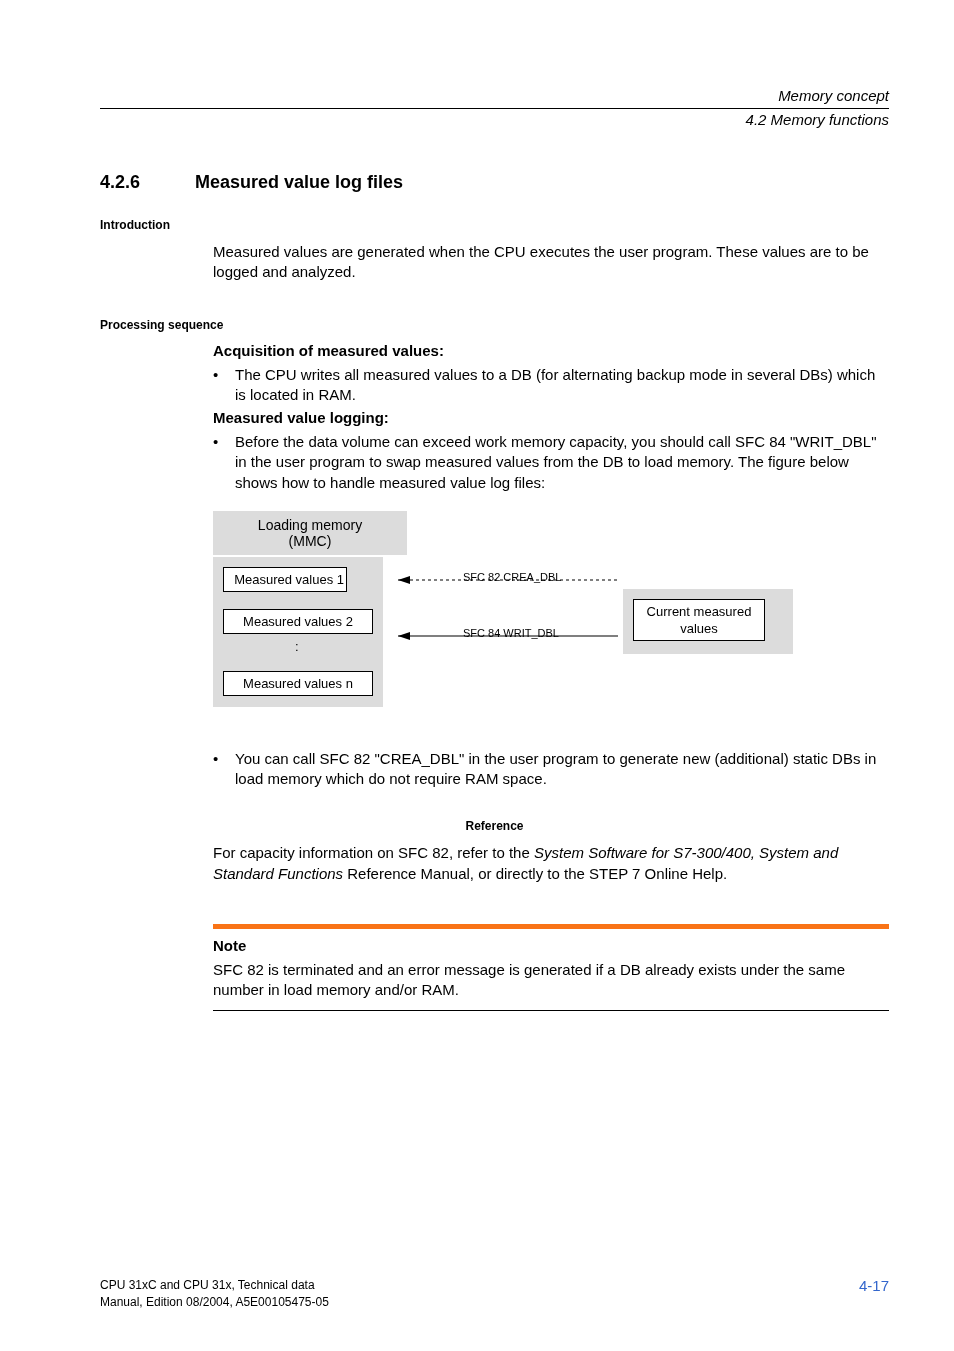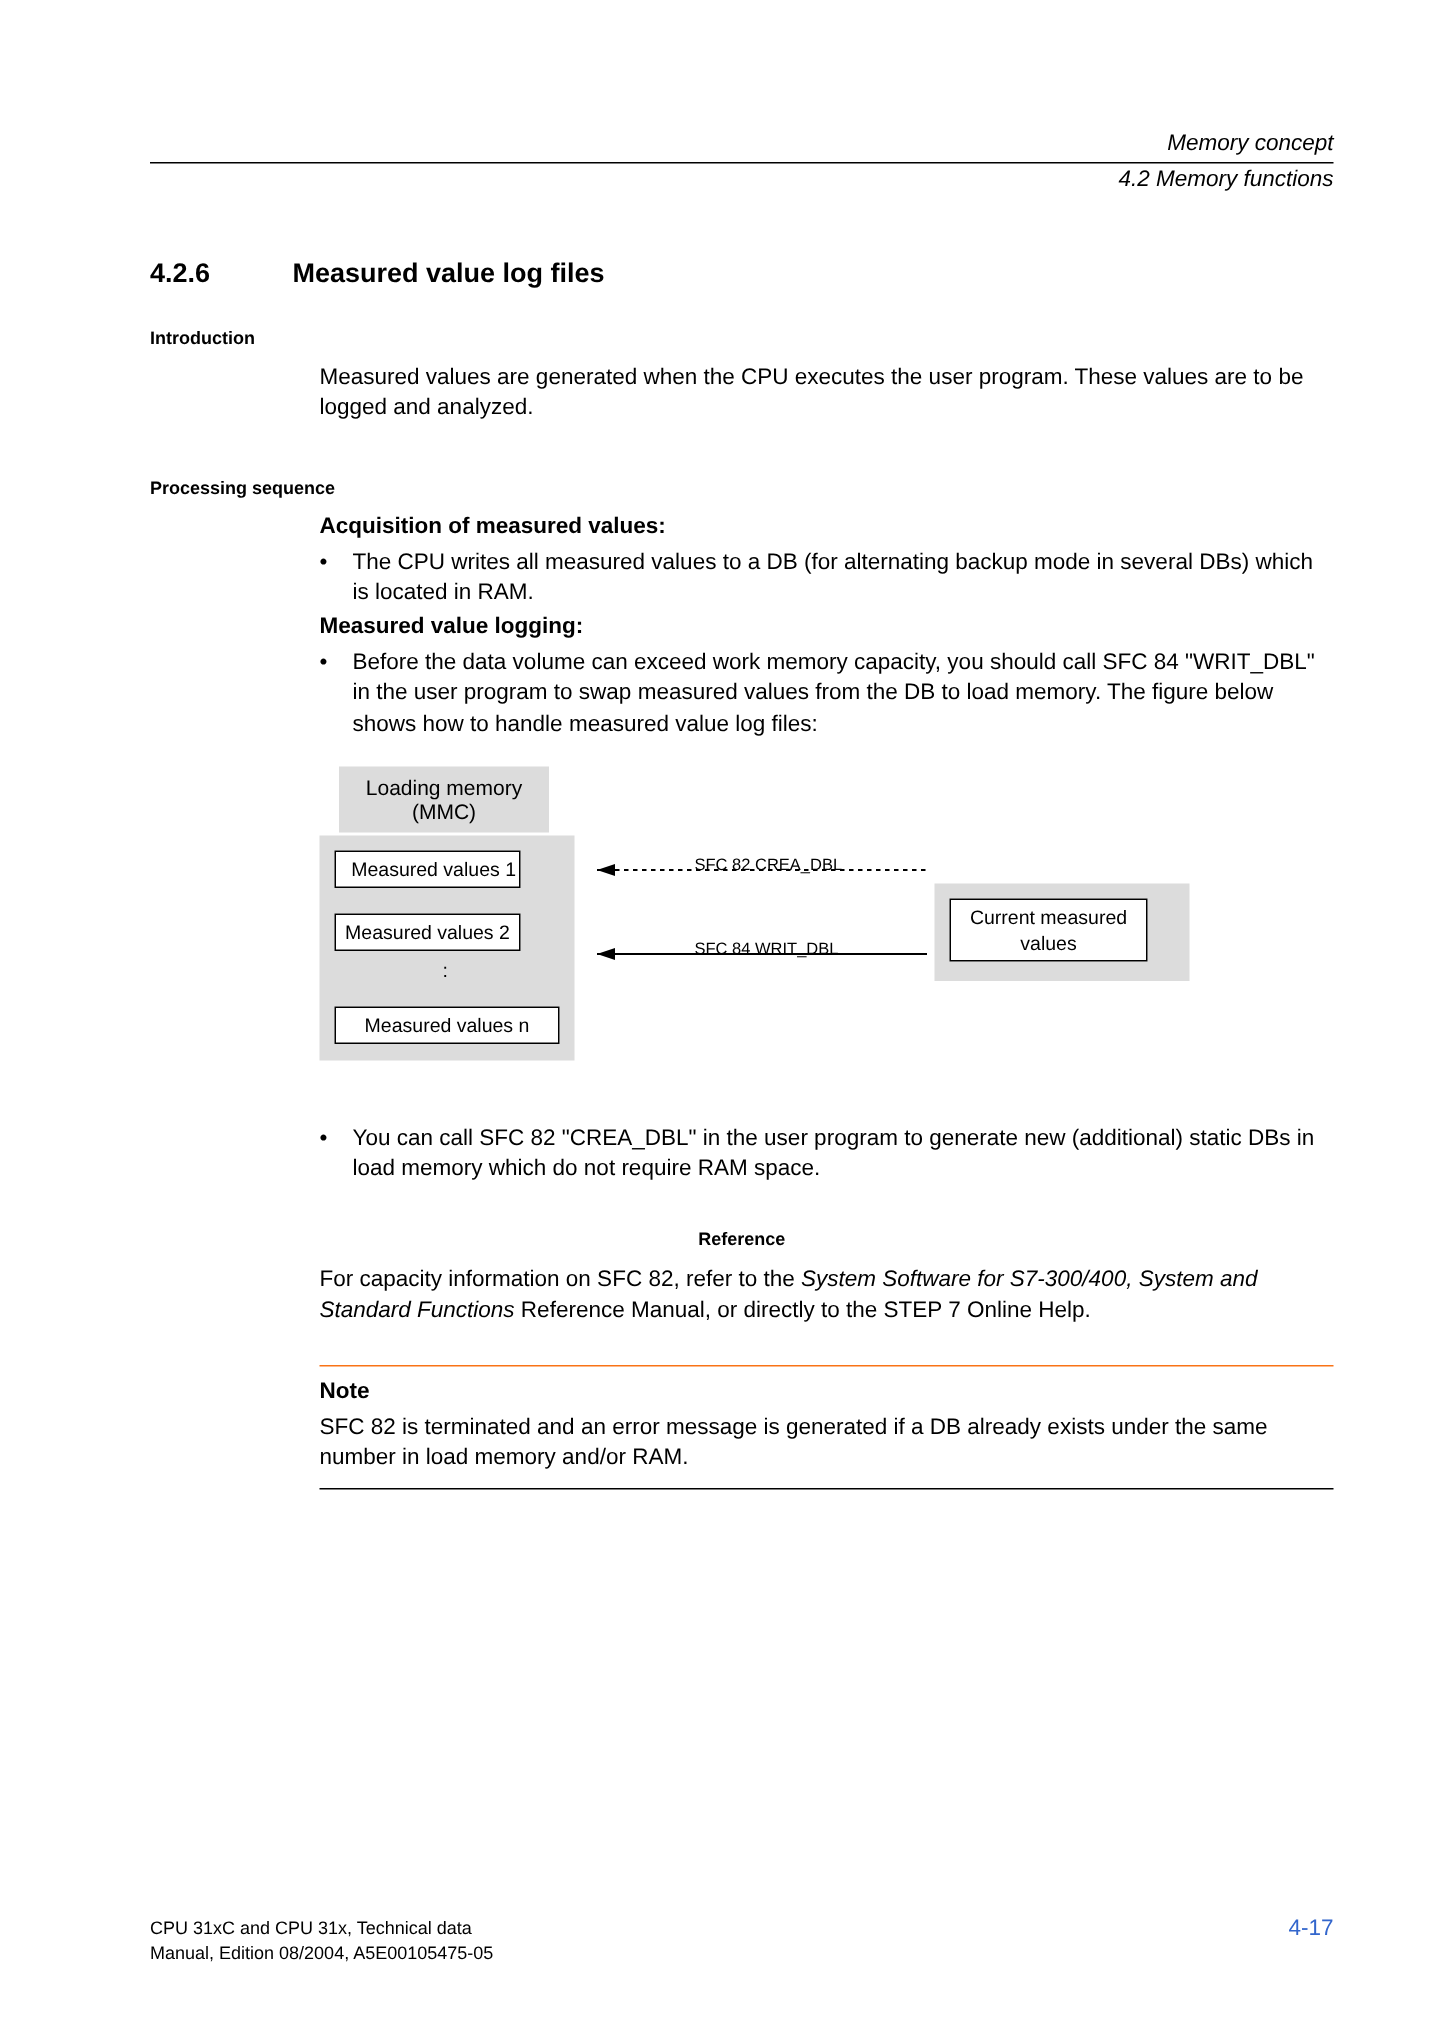--- a/index.html
+++ b/index.html
@@ -107,22 +107,22 @@
   .d-colon {
     position: absolute;
     font-size: 13px;
   }
   svg.arrow {
     position: absolute;
   }
   
   .note-block {
     margin-left: 113px;
-    margin-top: 4px;
-    border-top: 1px solid #f97316;
+    margin-top: 18px;
+    border-top: 5px solid #f97316;
     border-bottom: 1px solid #000;
     padding: 8px 0 10px 0;
   }
   .note-title {
     font-weight: bold;
     font-size: 15px;
     margin-bottom: 6px;
   }
   .note-body {
     font-size: 15px;
@@ -178,26 +178,26 @@
   <div class="bold-inline">Measured value logging:</div>
   <div class="bullet-block">
     <div class="bullet-item">
       <div class="bullet-dot">•</div>
       <div>Before the data volume can exceed work memory capacity, you should call SFC 84 "WRIT_DBL" in the user program to swap measured values from the DB to load memory. The figure below shows how to handle measured value log files:</div>
     </div>
   </div>
 
   <div class="diagram">
 
-    <div class="d-box d-grey" style="left:13px; top:0; width:140px;">
+    <div class="d-box d-grey" style="left:0; top:0; width:194px;">
       <span>Loading memory</span><br>
       <span>(MMC)</span>
     </div>
     <div class="d-box d-bordered" style="left:10px; top:56px; width:124px;text-align:right;">Measured values 1</div>
-    <div class="d-box d-bordered" style="left:10px; top:98px; width:124px;">Measured values 2</div>
+    <div class="d-box d-bordered" style="left:10px; top:98px; width:150px;">Measured values 2</div>
     <div class="d-colon" style="left:82px; top:128px;">:</div>
     <div class="d-box d-bordered" style="left:10px; top:160px; width:150px;">Measured values n</div>
     <div class="d-box d-grey" style="left:0; top:46px; width:170px; height:150px; z-index:-1;"></div>
 
     <div class="d-box d-bordered" style="left:420px; top:88px; width:132px; height:42px; line-height:1.3;">
       <span>Current measured</span><br>
       <span>values</span>
     </div>
     <div class="d-box d-grey" style="left:410px; top:78px; width:170px; height:65px; z-index:-1;"></div>
 

